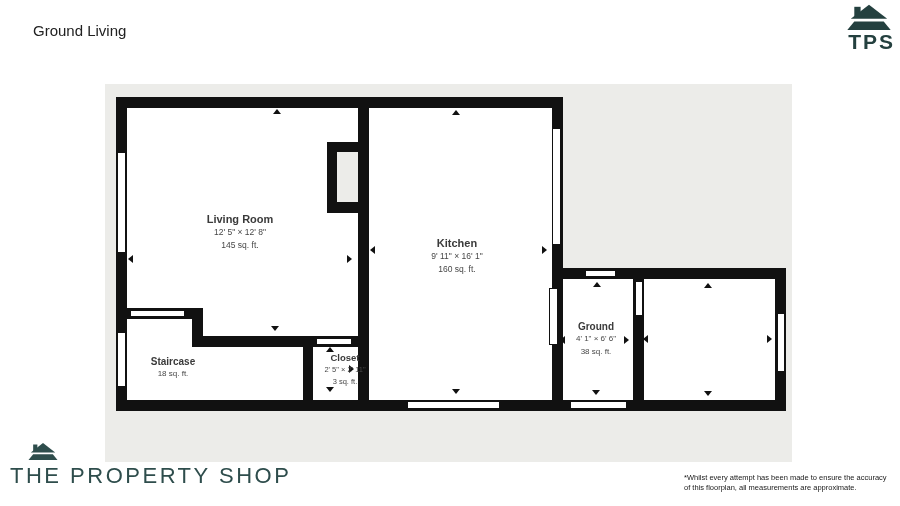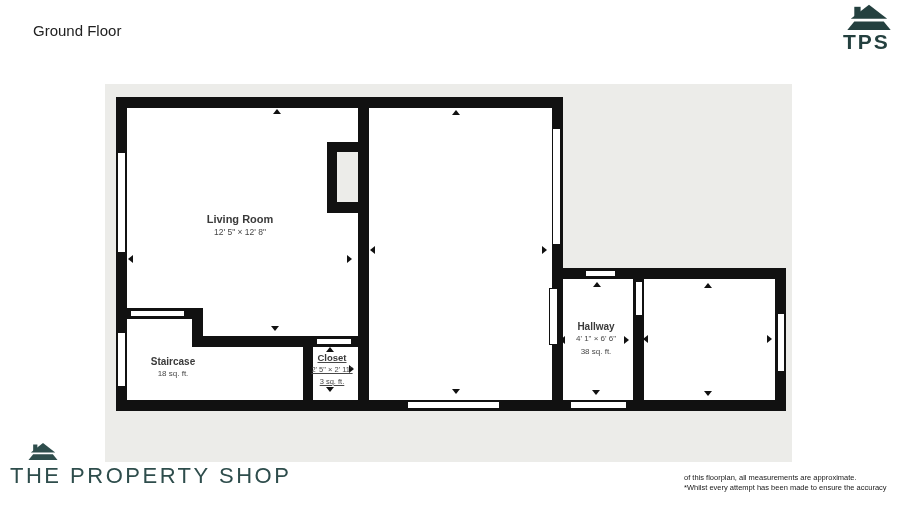--- a/index.html
+++ b/index.html
@@ -2,21 +2,21 @@
 <html><head>
 <meta charset="utf-8">
 <style>
   html,body{margin:0;padding:0;}
   body{
     width:900px;height:506px;position:relative;background:#ffffff;
     font-family:"Liberation Sans", sans-serif;overflow:hidden;
   }
   .page-title{position:absolute;left:33px;top:22px;font-size:15px;color:#212121;}
   
-  .tps-logo{position:absolute;left:843px;top:4px;width:52px;text-align:left;}
+  .tps-logo{position:absolute;left:843px;top:4px;width:52px;text-align:right;}
   .tps-logo svg{display:block;margin:0 auto;}
   .tps-text{font-size:21px;font-weight:600;letter-spacing:2px;color:#24403f;line-height:20px;}
   
   .plan{position:absolute;left:105px;top:84px;width:687px;height:378px;background:#ecece9;}
   .room{position:absolute;background:#ffffff;}
   .wall{position:absolute;background:#111111;}
   .void{position:absolute;background:#ecece9;}
   .win{position:absolute;background:#ffffff;border:1px solid #111111;box-sizing:border-box;}
   .ar{position:absolute;width:0;height:0;}
   .ar-up{border-left:4px solid transparent;border-right:4px solid transparent;border-bottom:5px solid #111;}
@@ -37,21 +37,21 @@
   .brand svg{position:absolute;left:18px;top:0;}
   .brand-text{position:absolute;left:0;top:21px;white-space:nowrap;
     font-size:22px;letter-spacing:2.5px;color:#2e4d4c;font-weight:400;}
   .disclaimer{position:absolute;left:684px;top:473px;width:210px;
     font-size:7.5px;line-height:9.5px;color:#1a1a1a;}
   .disclaimer span{display:block;}
 </style>
 </head>
 <body>
 
-<div class="page-title">Ground Floor</div>
+<div class="page-title">Ground Living</div>
 
 <div class="tps-logo">
   <svg width="46" height="28" viewBox="0 0 64 40">
     <g fill="#24403f">
       <rect x="11" y="4" width="9" height="14"></rect>
       <polygon points="32,1 58,21 6,21"></polygon>
       <polygon points="1,37 11,25 53,25 63,37"></polygon>
     </g>
   </svg>
   <div class="tps-text">TPS</div>
@@ -116,44 +116,50 @@
   <div class="ar ar-right" style="left:519px;top:252px;"></div>
 
   <div class="ar ar-up" style="left:599px;top:199px;"></div>
   <div class="ar ar-down" style="left:599px;top:307px;"></div>
   <div class="ar ar-left" style="left:538px;top:251px;"></div>
   <div class="ar ar-right" style="left:662px;top:251px;"></div>
 
   <div class="rlabel lbl-lg" style="left:55px;top:128px;width:160px;">
     <span class="rname">Living Room</span>
     <span class="rdim">12' 5" × 12' 8"</span>
+    <span class="rarea">145 sq. ft.</span>
+  </div>
+  <div class="rlabel lbl-lg" style="left:272px;top:152px;width:160px;">
+    <span class="rname">Kitchen</span>
+    <span class="rdim">9' 11" × 16' 1"</span>
+    <span class="rarea">160 sq. ft.</span>
   </div>
   <div class="rlabel lbl-md" style="left:8px;top:271px;width:120px;">
     <span class="rname">Staircase</span>
     <span class="rarea">18 sq. ft.</span>
   </div>
-  <div class="rlabel lbl-sm" style="left:187px;top:267px;width:80px;text-decoration:underline;">
+  <div class="rlabel lbl-sm" style="left:200px;top:267px;width:80px;">
     <span class="rname">Closet</span>
     <span class="rdim">2' 5" × 2' 11"</span>
     <span class="rarea">3 sq. ft.</span>
   </div>
   <div class="rlabel lbl-md" style="left:441px;top:236px;width:100px;">
-    <span class="rname">Hallway</span>
+    <span class="rname">Ground</span>
     <span class="rdim">4' 1" × 6' 6"</span>
     <span class="rarea">38 sq. ft.</span>
   </div>
 </div>
 
 <div class="brand">
   <svg width="30" height="20" viewBox="0 0 64 40">
     <g fill="#2e4d4c">
       <rect x="11" y="4" width="9" height="14"></rect>
       <polygon points="32,1 58,21 6,21"></polygon>
       <polygon points="1,37 11,25 53,25 63,37"></polygon>
     </g>
   </svg>
   <div class="brand-text">THE PROPERTY SHOP</div>
 </div>
 
 <div class="disclaimer">
+  <span>*Whilst every attempt has been made to ensure the accuracy</span>
   <span>of this floorplan, all measurements are approximate.</span>
-  <span>*Whilst every attempt has been made to ensure the accuracy</span>
 </div>
 
 </body></html>

